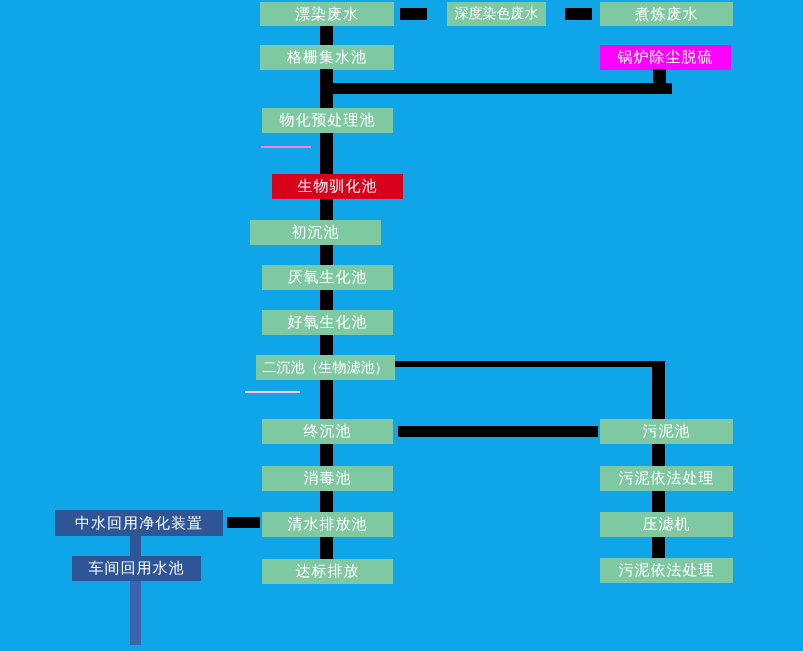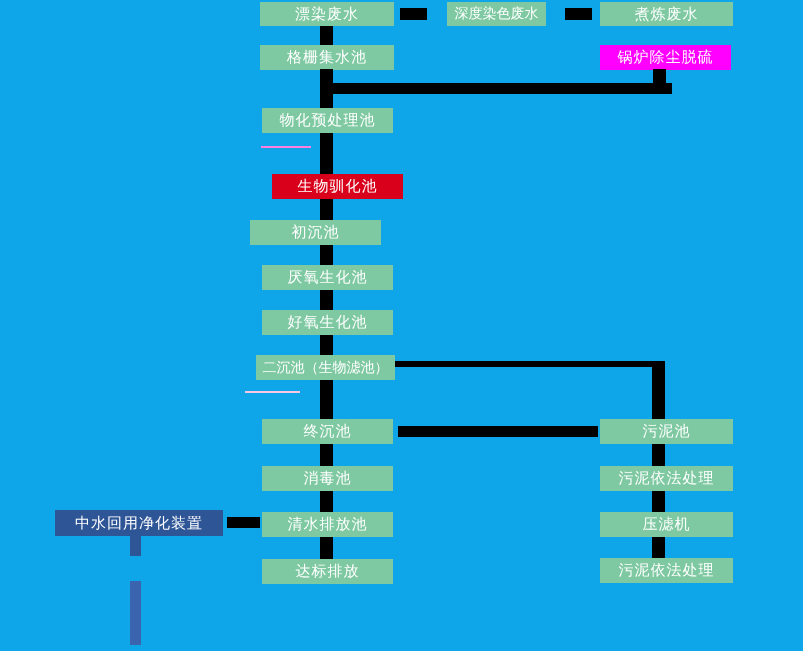--- a/index.html
+++ b/index.html
@@ -88,18 +88,19 @@
 
   <div class="node blue" style="left:55px;top:510px;width:168px;height:26px;">中水回用净化装置</div>
   <div class="conn" style="left:227px;top:517px;width:33px;height:11px;"></div>
   <div class="node green" style="left:600px;top:512px;width:133px;height:25px;">压滤机</div>
   <div class="node green" style="left:262px;top:512px;width:131px;height:25px;">清水排放池</div>
 
   <div class="conn-blue" style="left:130px;top:536px;width:11px;height:20px;"></div>
   <div class="conn" style="left:320px;top:537px;width:13px;height:22px;"></div>
   <div class="conn" style="left:652px;top:537px;width:13px;height:21px;"></div>
 
+  <div class="node blue" style="left:72px;top:556px;width:129px;height:25px;">车间回用水池</div>
   <div class="node green" style="left:262px;top:559px;width:131px;height:25px;">达标排放</div>
   <div class="node green" style="left:600px;top:558px;width:133px;height:25px;">污泥依法处理</div>
 
   <div class="conn-blue2" style="left:130px;top:581px;width:11px;height:64px;"></div>
 
 </div>
 
 </body></html>

